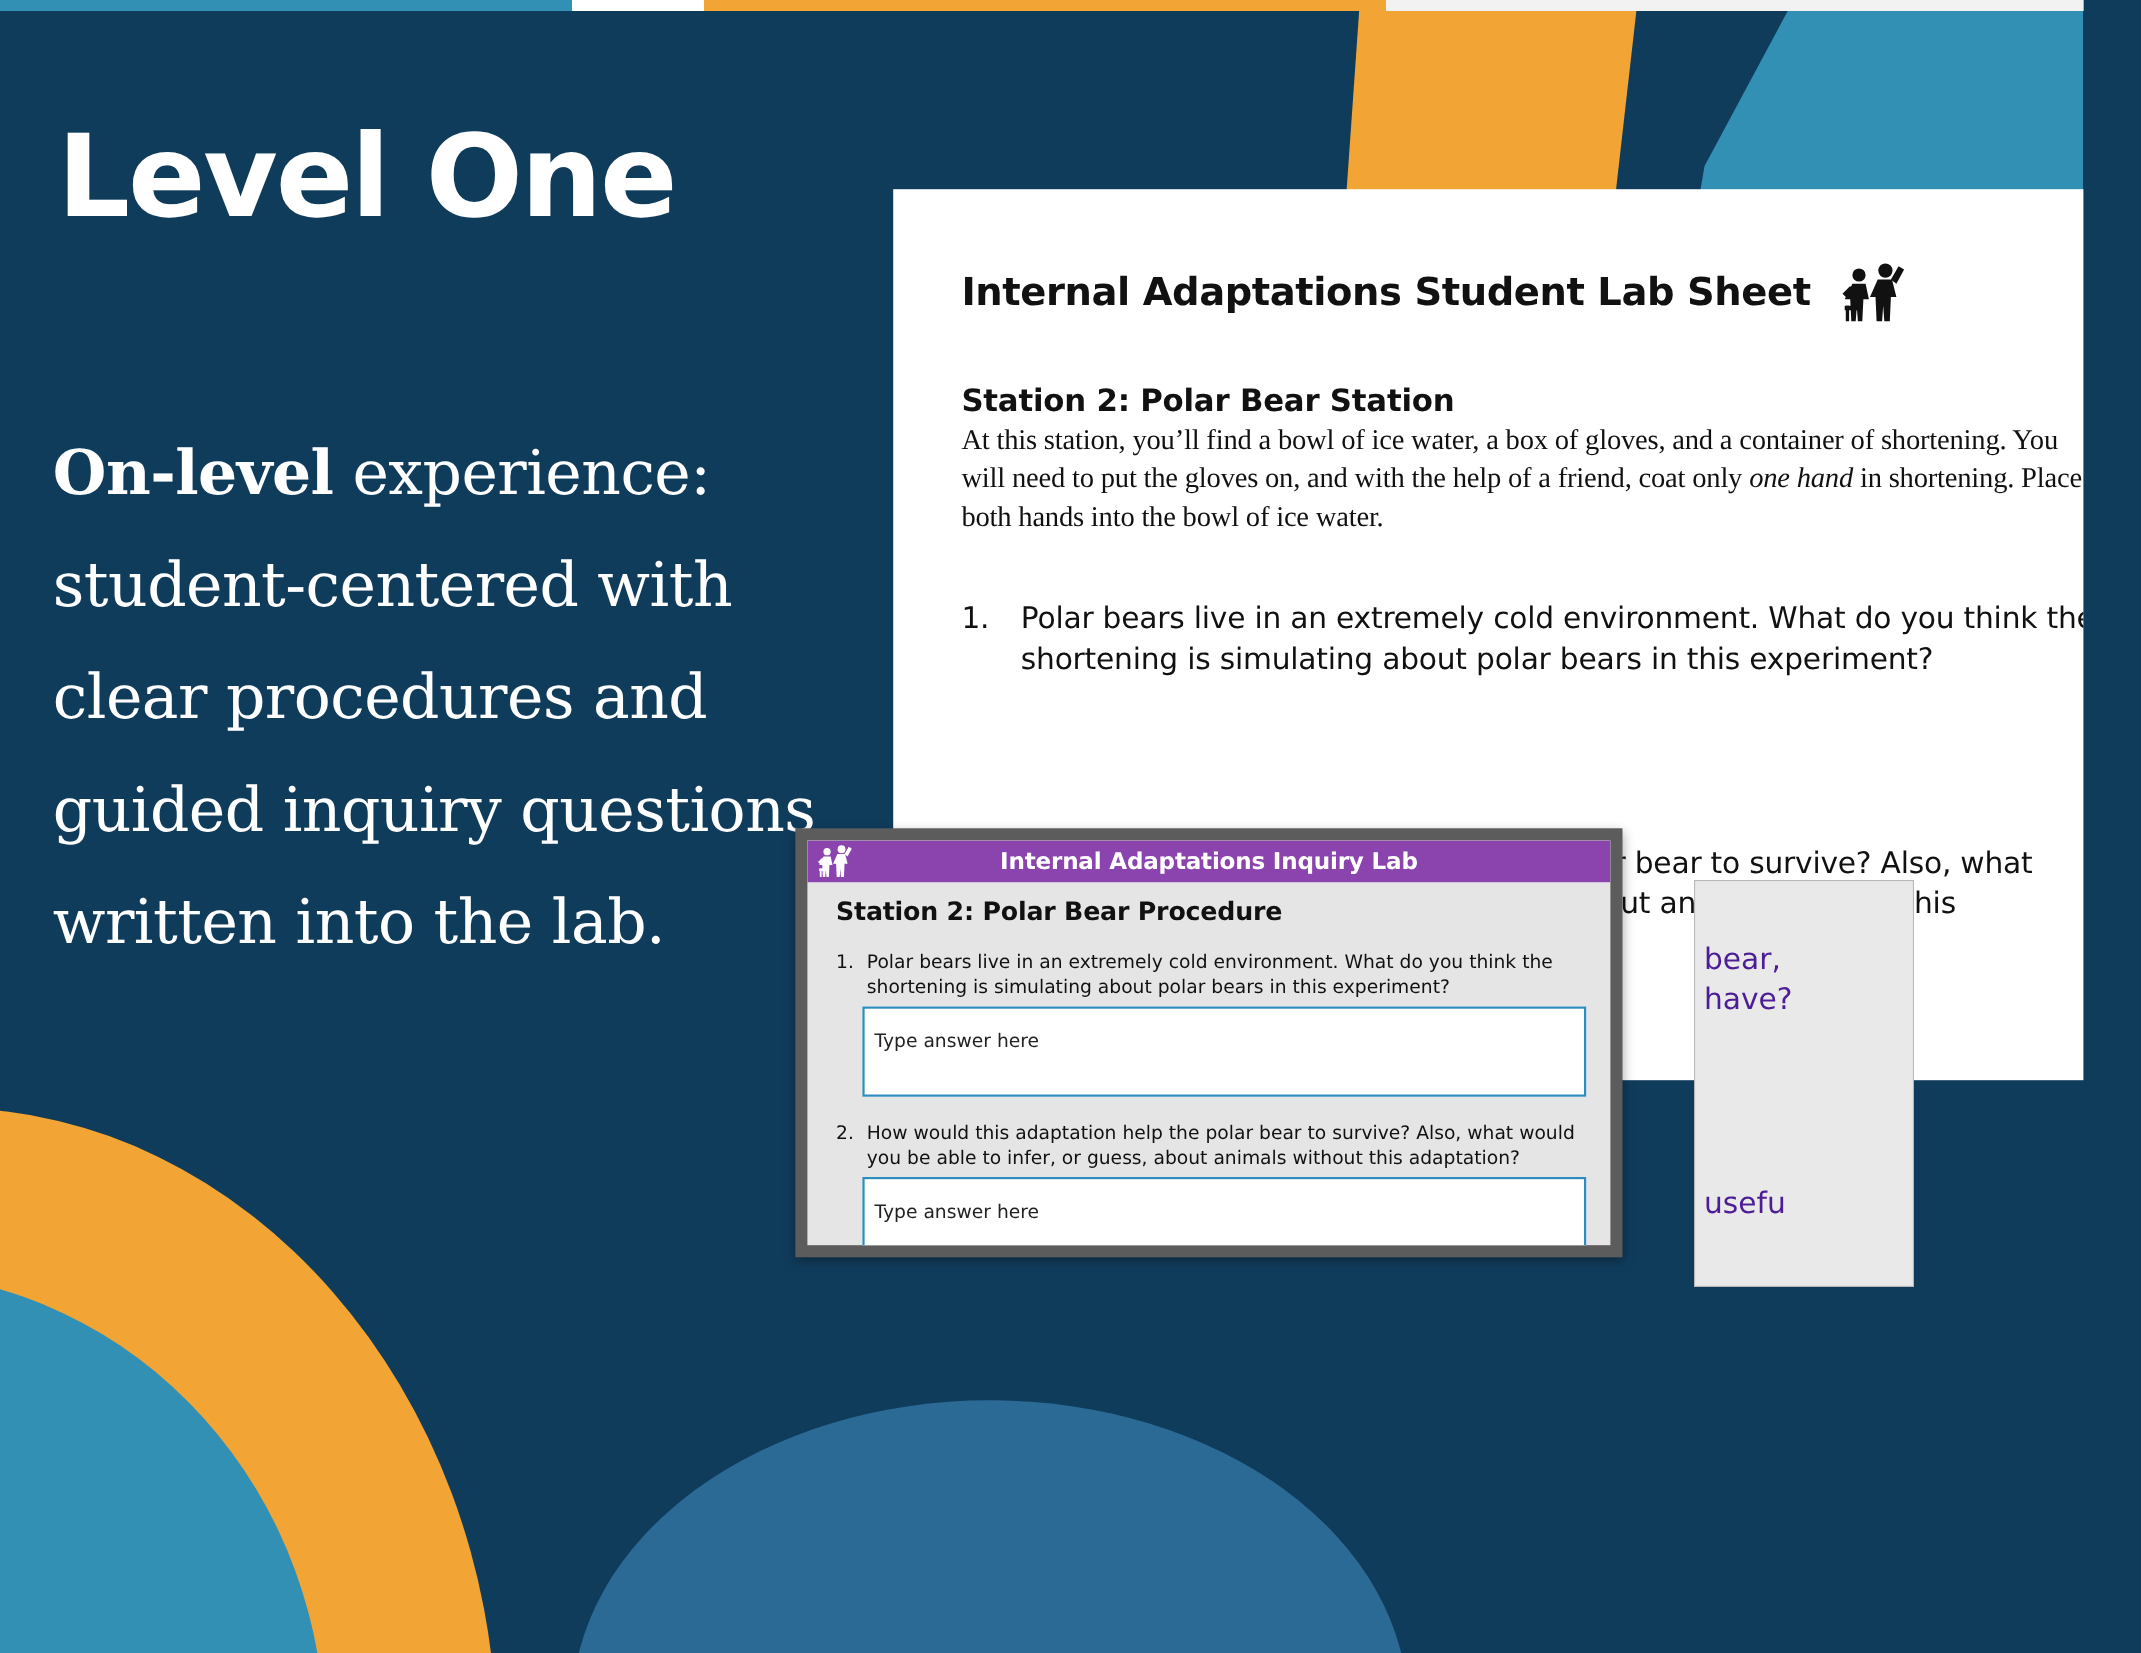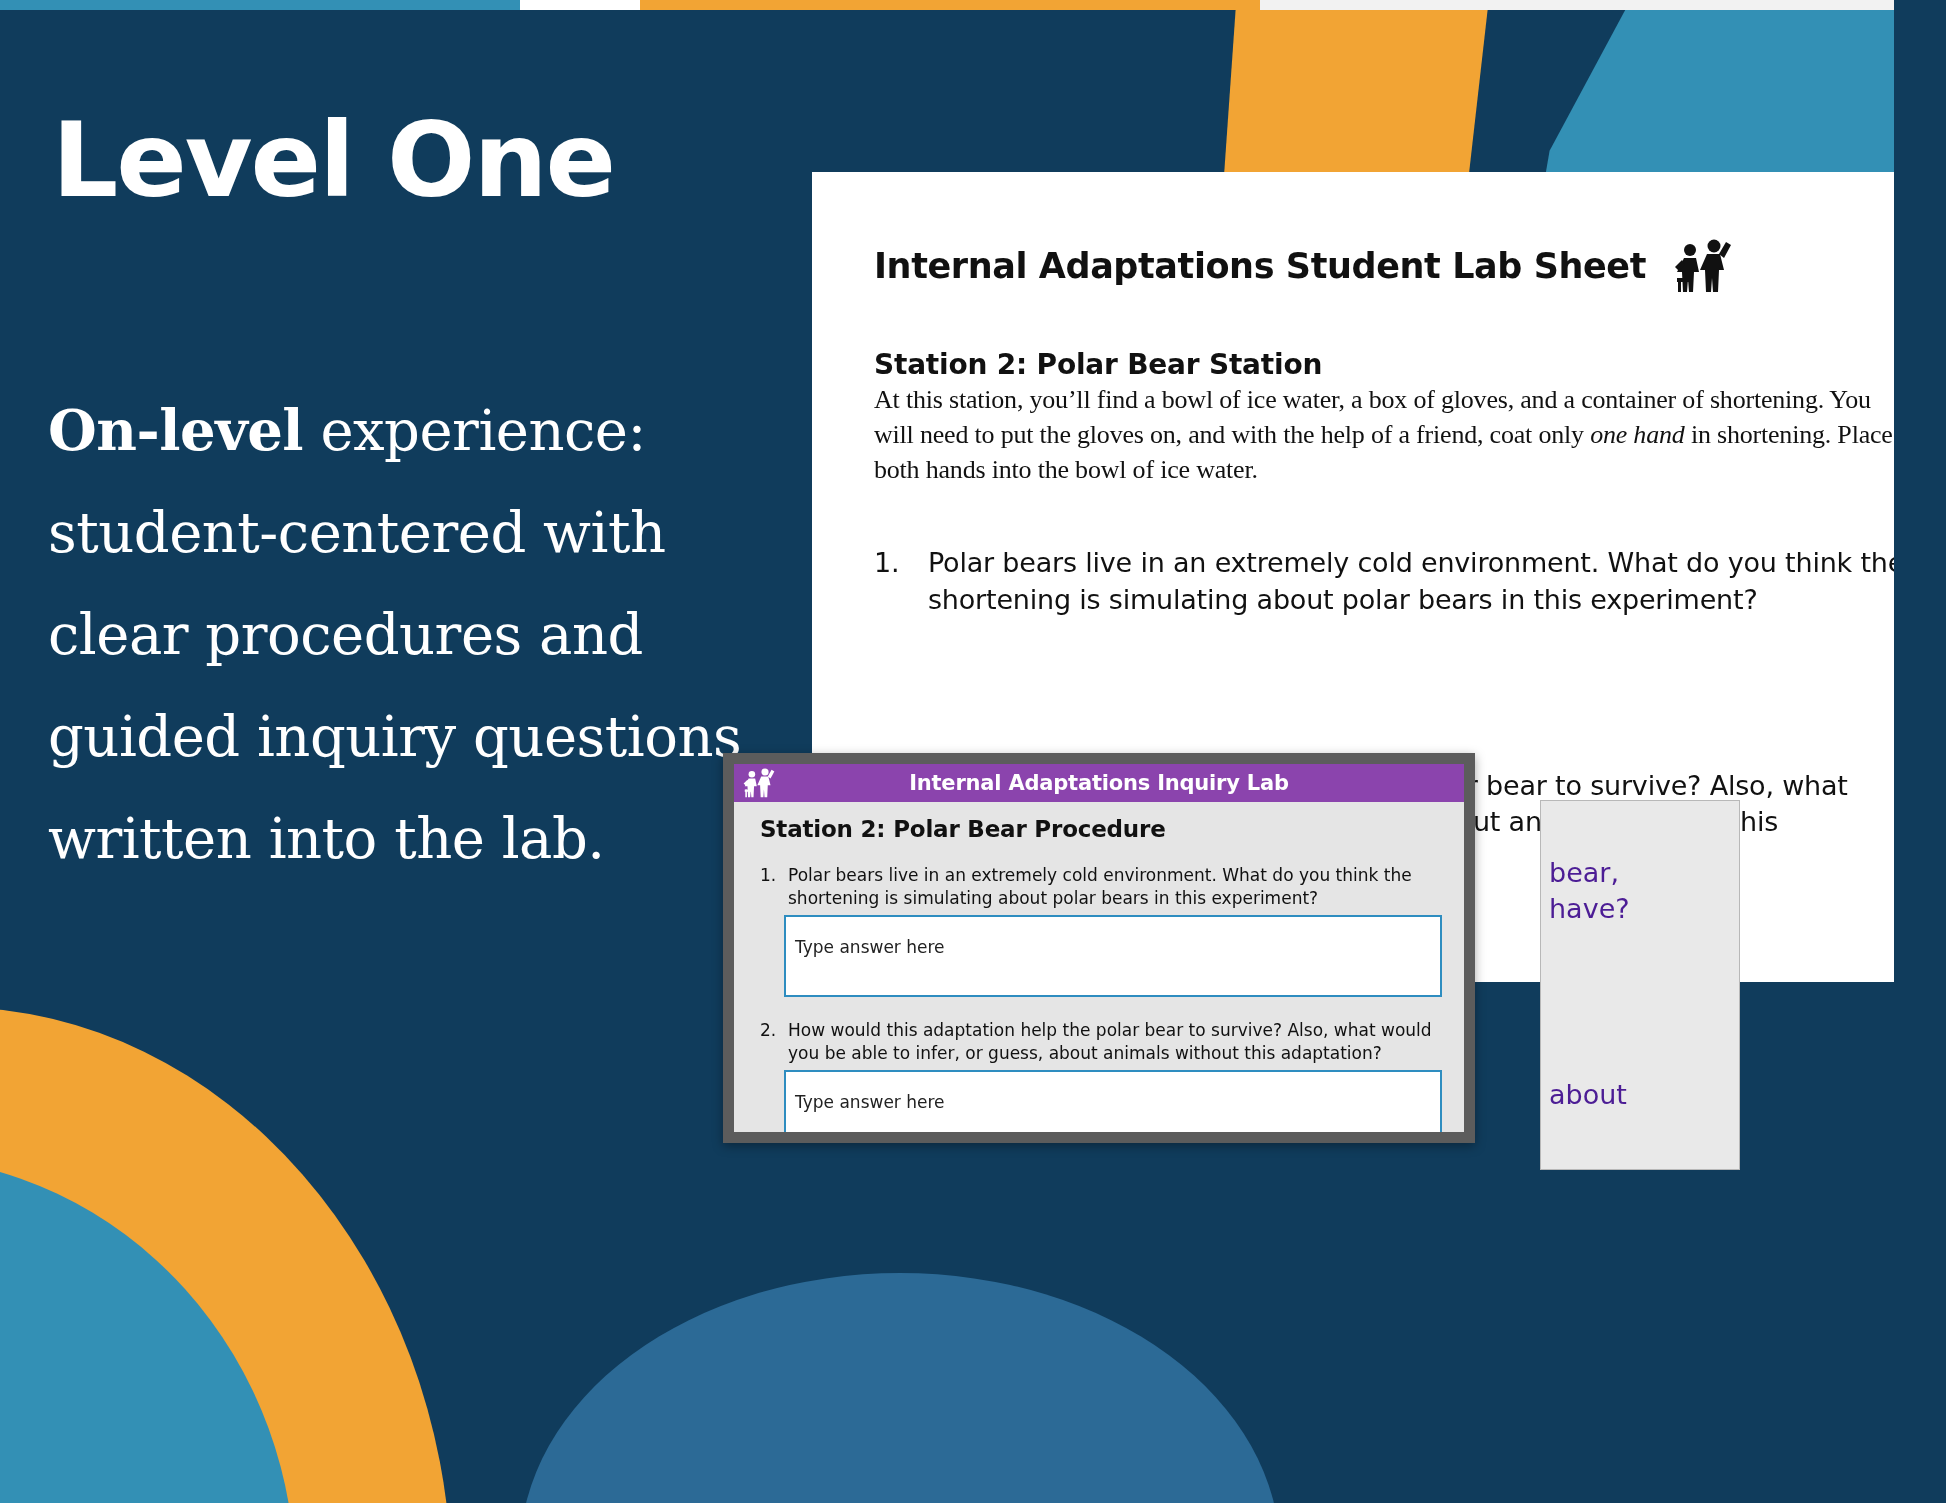--- a/index.html
+++ b/index.html
@@ -284,21 +284,21 @@
     <div class="lab-q" id="lab-q2">
       <span class="num">2.</span>
       <span>How would this adaptation help the polar bear to survive? Also, what would you be able to infer, or guess, about animals without this adaptation?</span>
     </div>
   </div>
 
   <div id="back-page">
     <div class="bp-line">bear,</div>
     <div class="bp-line">have?</div>
     <div class="bp-gap"></div>
-    <div class="bp-line">about</div>
+    <div class="bp-line">usefu</div>
   </div>
 
   <div id="dialog">
     <div id="dialog-inner">
 
       <div id="dialog-titlebar">
         <span id="dialog-title-icon" class="people-icon">
           <svg width="34" height="34" viewBox="0 0 62 56" aria-hidden="true">
             <g fill="#ffffff">
               <circle cx="18" cy="12" r="6"></circle>

